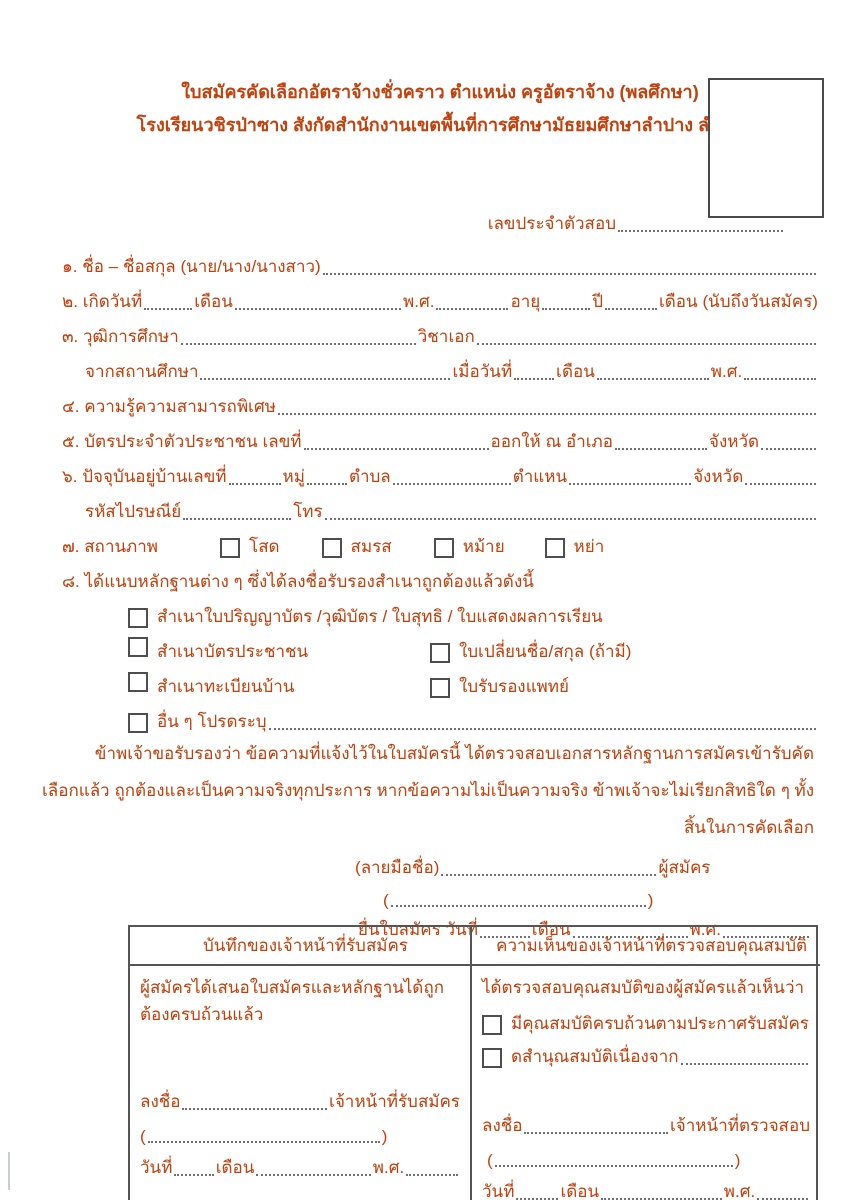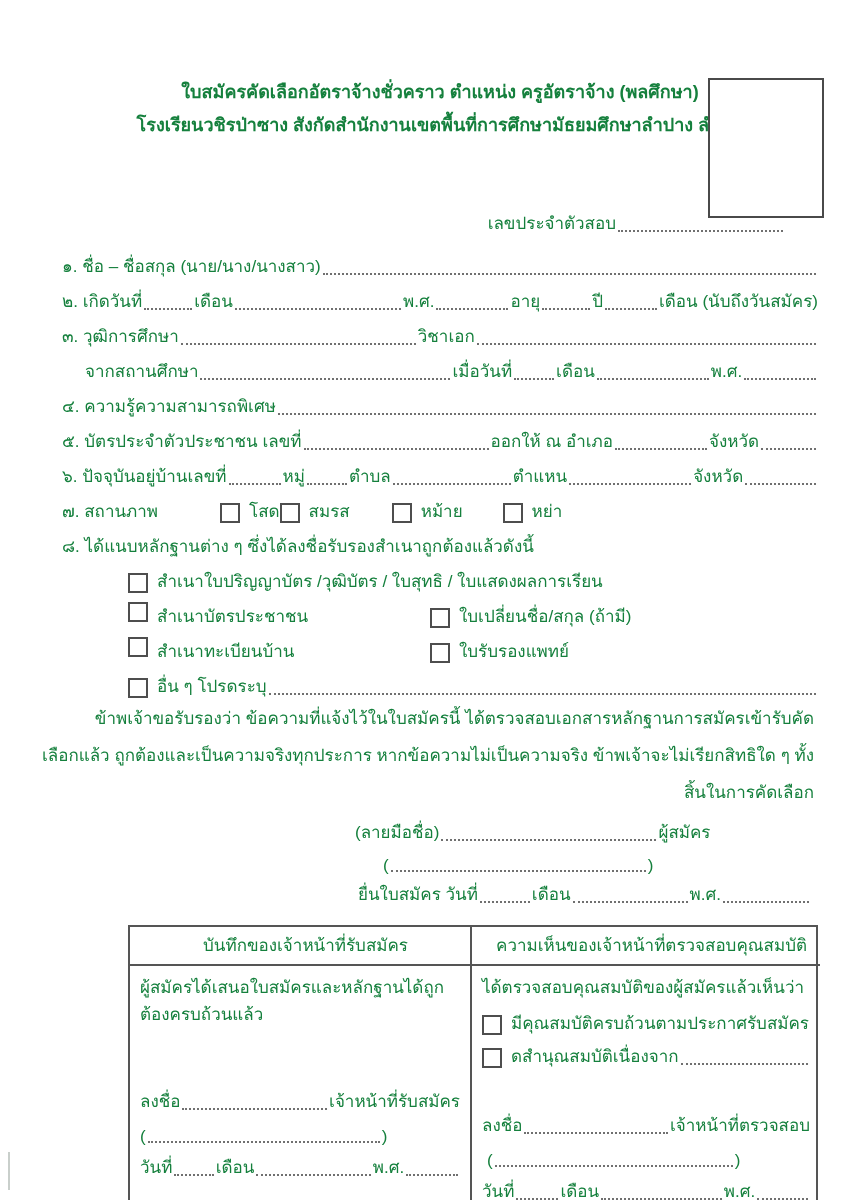--- a/index.html
+++ b/index.html
@@ -1,17 +1,17 @@
 <!DOCTYPE html>
 <html><head>
 <meta charset="utf-8">
 <style>
   html,body{margin:0;padding:0;background:#ffffff;}
   .page{position:relative;width:848px;height:1200px;background:#ffffff;
-        font-family:"Liberation Sans",sans-serif;color:#15803d;font-size:17px;overflow:hidden;}
+        font-family:"Liberation Sans",sans-serif;color:#c2410c;font-size:17px;overflow:hidden;}
   .titles{margin:76px 28px 0 60px;text-align:center;font-weight:bold;font-size:18px;line-height:33px;}
   .photo-box{position:absolute;left:708px;top:78px;width:112px;height:136px;border:2px solid #4a4a4a;background:#fff;}
   .line{display:flex;align-items:flex-end;height:35px;}
   .t{white-space:nowrap;}
   .dots{display:inline-block;border-bottom:2px dotted #707070;margin:0 2px 4px 2px;height:1px;}
   .grow{flex:1 1 auto;}
   .exam-line{justify-content:flex-end;margin:62px 63px 0 0;height:32px;}
   .form{margin:8px 30px 0 62px;}
   .sub{padding-left:23px;}
   .cb{display:inline-block;width:16px;height:16px;border:2px solid #4e4e4e;background:#fff;
@@ -109,28 +109,34 @@
       <span class="t">หมู่</span>
       <span class="dots" style="width:40px"></span>
       <span class="t">ตำบล</span>
       <span class="dots" style="width:118px"></span>
       <span class="t">ตำแหน</span>
       <span class="dots" style="width:122px"></span>
       <span class="t">จังหวัด</span>
       <span class="dots grow"></span>
     </div>
 
+    <div class="line sub">
+      <span class="t">รหัสไปรษณีย์</span>
+      <span class="dots" style="width:108px"></span>
+      <span class="t">โทร</span>
+      <span class="dots grow"></span>
+    </div>
 
     <div class="line status-row">
       <span class="t">๗. สถานภาพ</span>
       <span class="opt" style="margin-left:62px">
         <span class="cb"></span>
         <span class="t">โสด</span>
       </span>
-      <span class="opt" style="">
+      <span class="opt" style="margin-left:42px">
         <span class="cb"></span>
         <span class="t">สมรส</span>
       </span>
       <span class="opt" style="margin-left:42px">
         <span class="cb"></span>
         <span class="t">หม้าย</span>
       </span>
       <span class="opt" style="margin-left:40px">
         <span class="cb"></span>
         <span class="t">หย่า</span>

